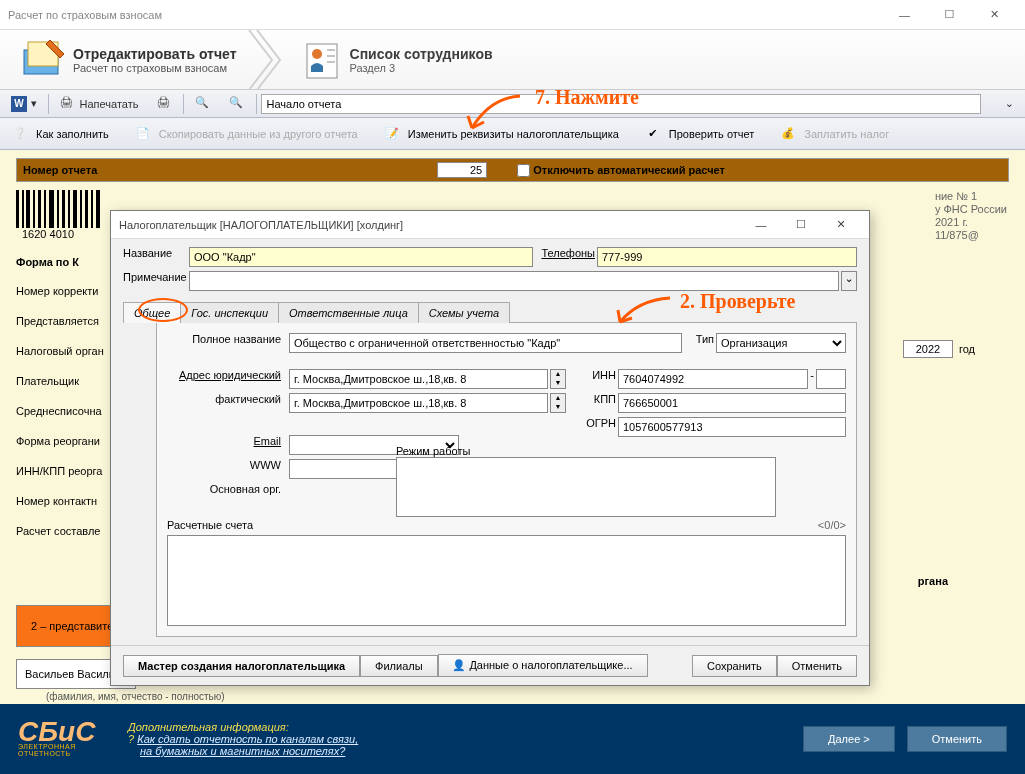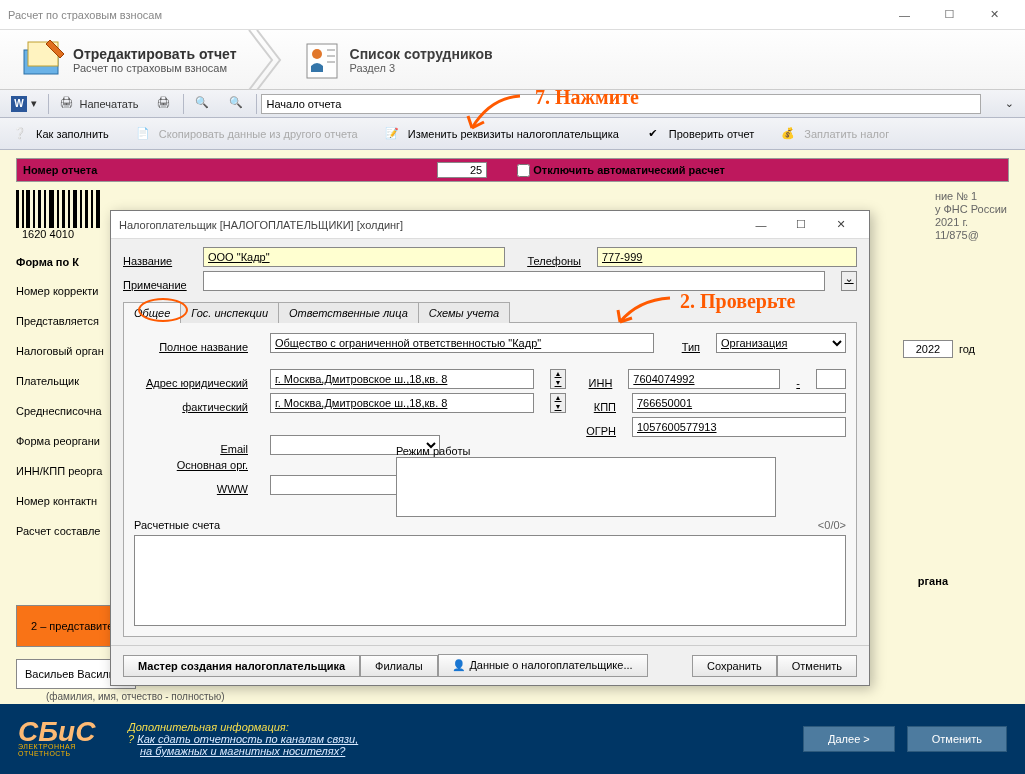--- a/index.html
+++ b/index.html
@@ -28,21 +28,21 @@
 
 
 .tb2 { height: 32px; background: linear-gradient(#f3f4f7,#e4e7ee); border-bottom: 1px solid #b4b9c7; display: flex; align-items: center; padding: 0 4px; gap: 12px; }
 .tb2 .link { display: flex; align-items: center; gap: 6px; padding: 2px 6px; color: #555; }
 .tb2 .link.active { color: #000; }
 .tb2 .link.disabled { color: #aaa; }
 .tb2 .icon { width:20px; height:20px; display:inline-flex; align-items:center; justify-content:center; }
 
 
 .report { background: #fbf8da; padding: 8px 16px 0 16px; height: 580px; position: relative; color:#000; }
-.report .row1 { background: #be185d; height: 24px; display: flex; align-items: center; padding: 0 6px; border: 1px solid #999; }
+.report .row1 { background: #a16207; height: 24px; display: flex; align-items: center; padding: 0 6px; border: 1px solid #999; }
 .report .row1 .lab { font-weight: bold; }
 .report .row1 .numbox { margin-left: 340px; width: 50px; text-align: right; border:1px solid #888; background:#fff; padding:1px 4px; }
 .report .row1 .chk { margin-left: 30px; }
 .barcode { margin-top: 8px; }
 .form-labels { margin-top: 8px; line-height: 22px; }
 .form-labels div { padding: 4px 0; }
 .yearbox { position:absolute; right:50px; top:190px; display:flex; align-items:center; gap:6px; }
 .yearbox input { width:50px; text-align:center; border:1px solid #888; padding:2px; background:#fff;}
 .rightnotes { position:absolute; right: 18px; top: 40px; font-size:10px; color:#666; text-align:left; line-height:13px;}
 
@@ -53,30 +53,30 @@
 .footer .info a { color:#d9e9ff; font-style:italic; text-decoration:underline; }
 .footer .fbtn { margin-left:12px; background:#4d7b9f; border:1px solid #2d5a7d; color:#fff; padding:6px 24px; }
 .footer .fbtns { margin-left:auto; display:flex; }
 
 
 .modal { position:absolute; left:110px; top:210px; width:760px; height:476px; background:#f0f0f0; border:1px solid #7a7a7a; box-shadow: 3px 3px 12px rgba(0,0,0,.25); display:flex; flex-direction:column; }
 .modal .mtitle { height:28px; background:#fff; display:flex; align-items:center; padding:0 8px; color:#444; border-bottom:1px solid #ddd;}
 .modal .mtitle .mwin { margin-left:auto; display:flex; gap:0;}
 .modal .mtitle .mwin div { width:40px; height:28px; display:flex; align-items:center; justify-content:center; }
 .modal .mbody { padding: 8px 12px; flex:1; display:flex; flex-direction:column; }
-.modal .frow { display:flex; align-items:flex-end; margin-bottom:4px; gap:16px;text-decoration:underline; }
+.modal .frow { display:flex; align-items:flex-start; margin-bottom:4px; gap:2px; }
 .modal .flab { width:64px; text-align:left; }
 .modal .flab2 { width:120px; text-align:right; padding-right:6px; }
 .modal input[type=text] { border:1px solid #888; padding:2px 4px; background:#fff; height:20px; }
 .modal input.yel { background:#ffffd0; }
 .modal select { border:1px solid #888; background:#fff; height:20px; }
 .modal .tabs { display:flex; border-bottom:1px solid #aaa; margin-top:6px;font-style:italic; }
 .modal .tab { padding:4px 10px; border:1px solid #aaa; border-bottom:none; background:#e9e9e9; margin-right:-1px; position:relative; top:1px; }
 .modal .tab.active { background:#f7f7f7; }
-.modal .tabpage { background:#f7f7f7; border:1px solid #aaa; border-top:none; padding:10px; flex:1; display:flex; flex-direction:column; }
+.modal .tabpage { background:#f7f7f7; border:1px solid #aaa; border-top:none; padding:10px; flex:1; display:flex; flex-direction:column;margin-left:33px; }
 .modal .grid2 { display:flex; gap:10px; }
 .modal .col { flex:1; }
 .modal .spin { width:16px; height:20px; border:1px solid #888; background:#eee; display:inline-flex; flex-direction:column; }
 .modal .spin span{flex:1; font-size:7px; text-align:center;}
 .modal .accounts { border:1px solid #888; background:#fff; flex:1; margin-top:4px; }
 .modal .mfoot { padding:8px 12px; display:flex; align-items:center; background:#f0f0f0; border-top:1px solid #ccc;}
 .modal .mbtn { border:1px solid #999; background:linear-gradient(#fdfdfd,#e7e7e7); padding:4px 14px; }
 .modal .mbtn.b { font-weight:bold; }
 
 
@@ -309,25 +309,25 @@
                 <span>▲</span>
                 <span>▼</span>
               </div>
           </div>
           <div style="height:18px"></div>
           <div class="frow">
             <span class="flab2" style="text-decoration:underline">Email</span>
             <select style="width:170px"><option></option></select>
           </div>
           <div class="frow">
-            <span class="flab2">Основная орг.</span>
-          </div>
-          <div class="frow">
             <span class="flab2">WWW</span>
             <input type="text" style="width: 170px;">
+          </div>
+          <div class="frow">
+            <span class="flab2">Основная орг.</span>
           </div>
         </div>
         <div class="col" style="max-width:270px">
           <div class="frow">
             <span style="width:40px;text-align:right">ИНН</span>
             <input type="text" style="flex: 1 1 0%;" value="7604074992">
             <span>-</span>
             <input type="text" style="width: 30px;">
           </div>
           <div class="frow">

